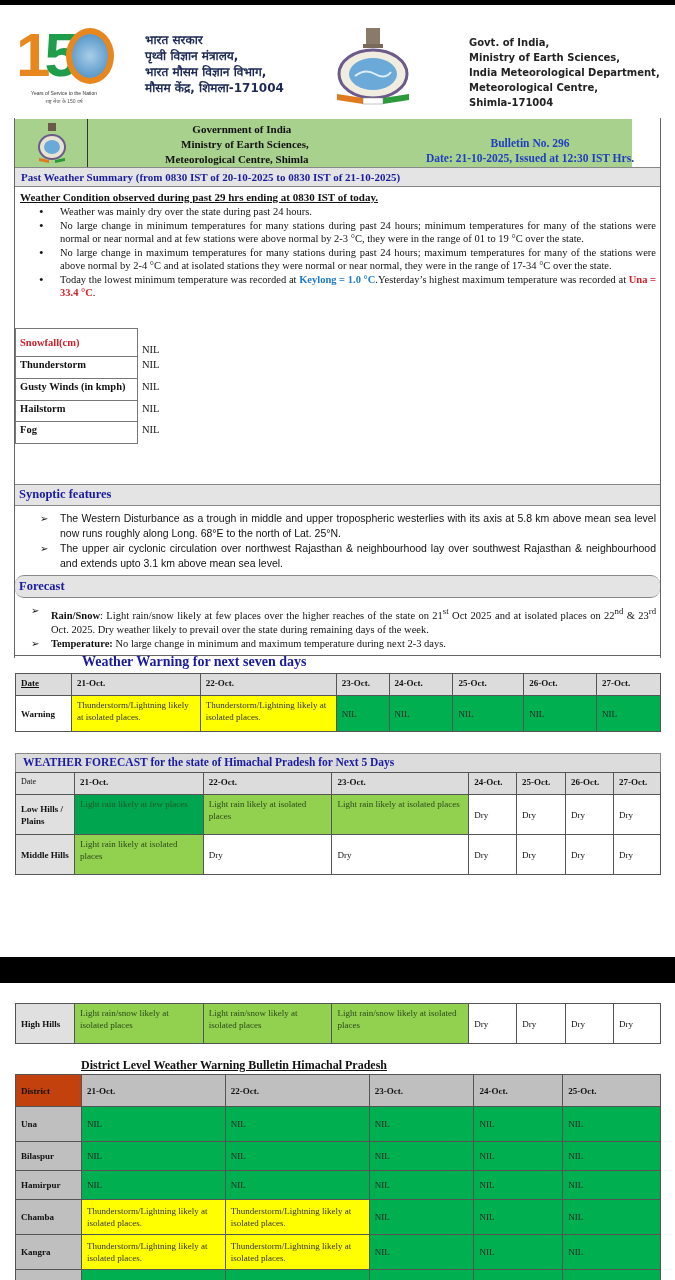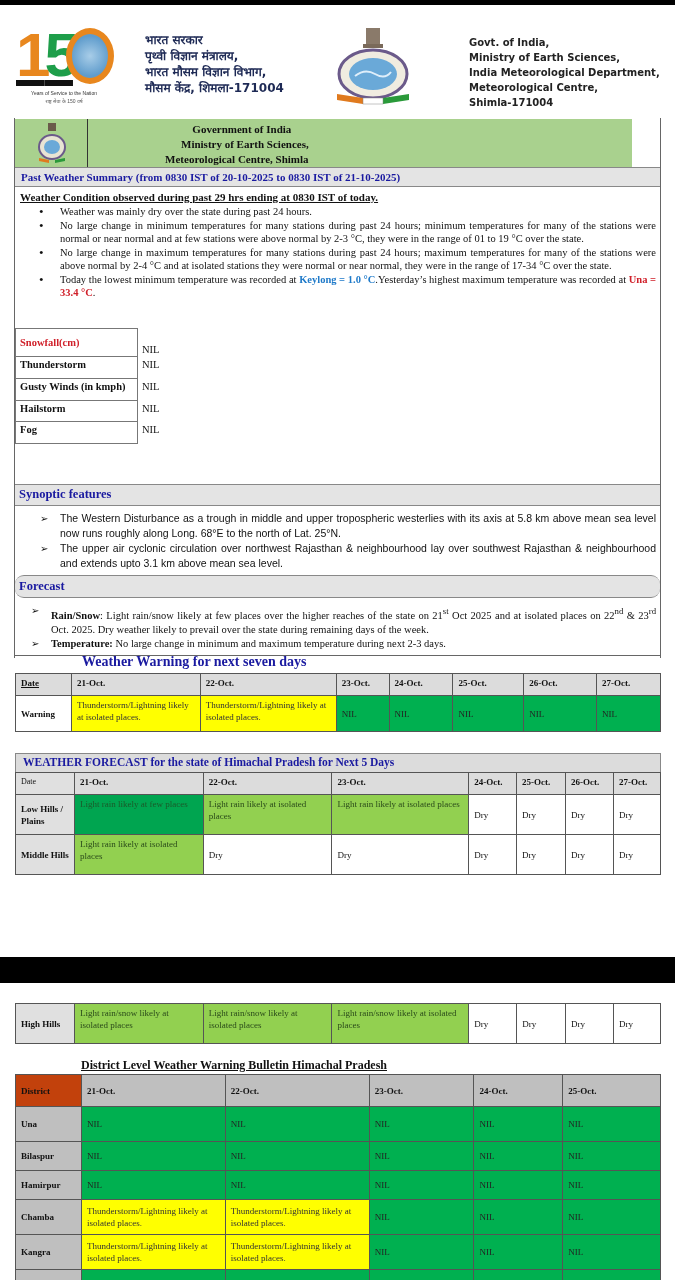--- a/index.html
+++ b/index.html
@@ -4,21 +4,21 @@
 <style>
   * { box-sizing: border-box; margin: 0; padding: 0; }
   html, body { width: 675px; height: 1280px; overflow: hidden; background: #ffffff; }
   body { position: relative; font-family: "Liberation Serif", serif; color: #111; }
   .abs { position: absolute; }
   .topbar { left: 0; top: 0; width: 675px; height: 5px; background: #000; }
   .blackband { left: 0; top: 957px; width: 675px; height: 26px; background: #000; }
 
   
   .logo150 { left: 14px; top: 24px; width: 100px; height: 80px; }
-  .logo150 .digits { position: absolute; left: 2px; top: 0; font-family: "Liberation Sans", sans-serif; font-weight: bold; font-size: 62px; letter-spacing: -6px; line-height: 62px; text-decoration: underline; }
+  .logo150 .digits { position: absolute; left: 2px; top: 0; font-family: "Liberation Sans", sans-serif; font-weight: bold; font-size: 62px; letter-spacing: -6px; line-height: 62px; }
   .logo150 .d1 { color: #e8871e; }
   .logo150 .d5 { color: #e8871e; }
   .logo150 .circle { position: absolute; left: 52px; top: 4px; width: 48px; height: 56px; border-radius: 50%; border: 6px solid #e8871e; background: radial-gradient(circle, #a8cde8 0%, #5f9ccc 70%); }
   .logo150 .tag1 { position: absolute; left: 0; top: 66px; width: 100px; font-family: "Liberation Sans", sans-serif; font-size: 5px; color: #333; text-align: center; }
   .logo150 .tag2 { position: absolute; left: 0; top: 74px; width: 100px; font-family: "Liberation Sans", sans-serif; font-size: 5px; color: #555; text-align: center; }
   .hindi { left: 145px; top: 32px; font-family: "DejaVu Sans", sans-serif; font-size: 12px; font-weight: bold; color: #1e2a55; line-height: 16px; }
   .imdlogo { left: 333px; top: 26px; width: 80px; height: 80px; }
   .eng { left: 469px; top: 35px; font-family: "DejaVu Sans", sans-serif; font-size: 10px; font-weight: bold; color: #222; line-height: 15px; }
 
   
@@ -127,20 +127,24 @@
     <ellipse cx="15" cy="24" rx="8" ry="7" fill="#6aa9d8"></ellipse>
     <path d="M2 35 L12 37 L12 40 L2 38 Z" fill="#e07a1e"></path>
     <path d="M28 35 L18 37 L18 40 L28 38 Z" fill="#2a9a3a"></path>
   </svg>
   <div class="vline"></div>
   <div class="gh-org">
     <div style="margin-left:10px">Government of India</div>
     <div style="margin-left:16px">Ministry of Earth Sciences,</div>
     <div>Meteorological Centre, Shimla</div>
   </div>
+  <div class="gh-bull">
+    <div>Bulletin No. 296</div>
+    <div>Date: 21-10-2025, Issued at 12:30 IST Hrs.</div>
+  </div>
 </div>
 
 <div class="abs section-bar pws">Past Weather Summary (from 0830 IST of 20-10-2025 to 0830 IST of 21-10-2025)</div>
 <div class="abs wc-head">Weather Condition observed during past 29 hrs ending at 0830 IST of today.</div>
 <ul class="abs bullets">
   <li>Weather was mainly dry over the state during past 24 hours.</li>
   <li>No large change in minimum temperatures for many stations during past 24 hours; minimum temperatures for many of the stations were normal or near normal and at few stations were above normal by 2-3 °C, they were in the range of 01 to 19 °C over the state.</li>
   <li>No large change in maximum temperatures for many stations during past 24 hours; maximum temperatures for many of the stations were above normal by 2-4 °C and at isolated stations they were normal or near normal, they were in the range of 17-34 °C over the state.</li>
   <li><span>Today the lowest minimum temperature was recorded at </span><span class="kw-blue">Keylong = 1.0 °C</span><span>.Yesterday’s highest maximum temperature was recorded at </span><span class="kw-red">Una = 33.4 °C</span><span>.</span></li>
 </ul>

